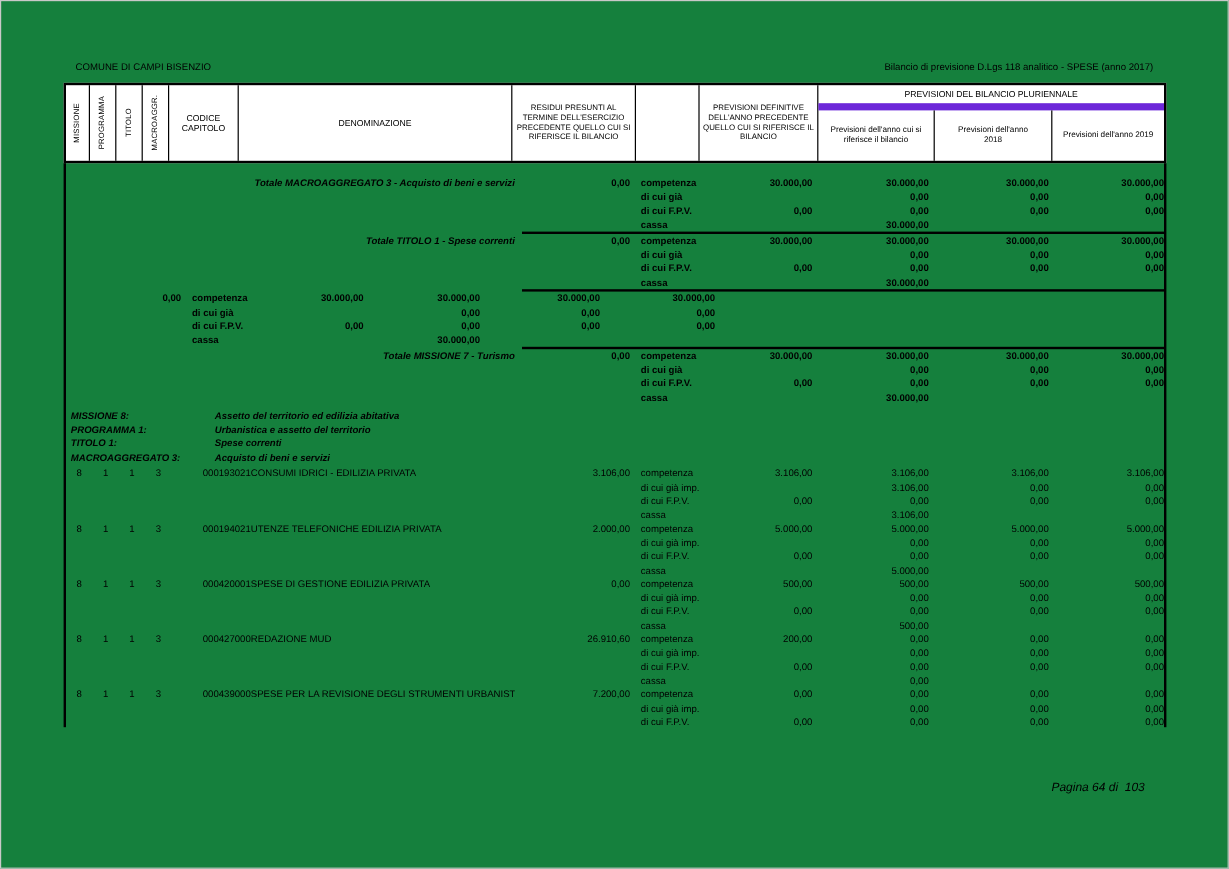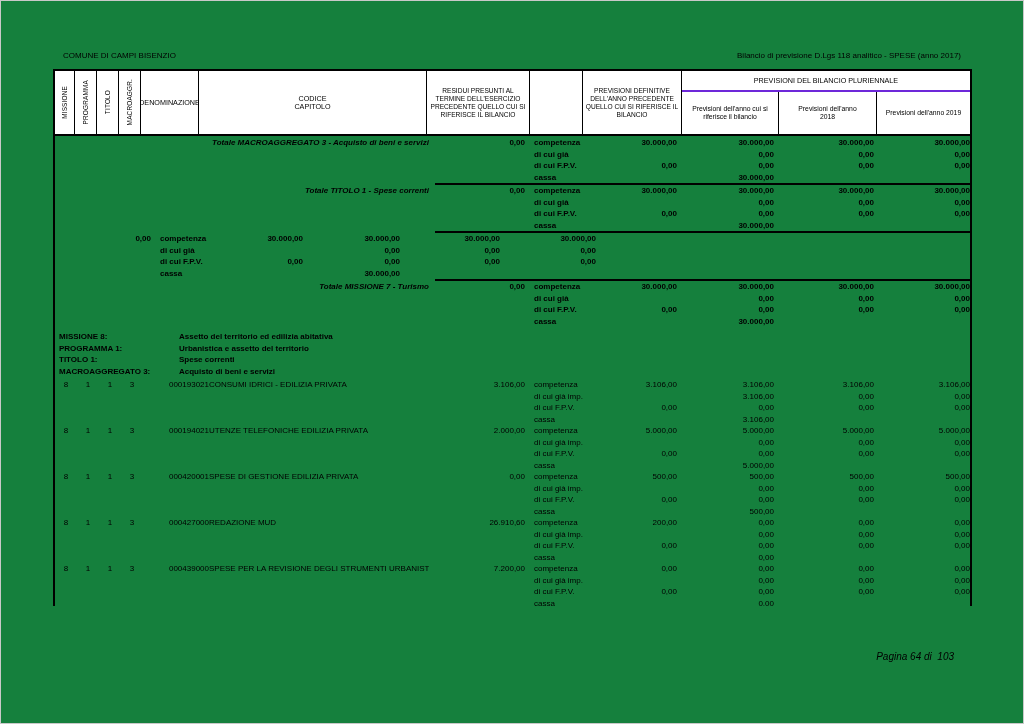--- a/index.html
+++ b/index.html
@@ -19,48 +19,48 @@
     grid-template-columns:20px 22px 22px 22px 58px 228px 103px 53px 99px 97px 98px 93px;
     grid-template-rows:21px 1fr;
   }
   .h-cell{
     border-right:1px solid #000;display:flex;align-items:center;justify-content:center;
     text-align:center;font-size:6.6px;line-height:8px;overflow:hidden;padding:1px;
     grid-row:1/3;box-sizing:border-box;
   }
   .h-vert span{writing-mode:vertical-rl;transform:rotate(180deg);font-size:6.4px;letter-spacing:.2px;white-space:nowrap;}
   .h-cap{font-size:7.2px;}
-  .h-plur{grid-column:10/13;grid-row:1/2;border-right:none;border-bottom:2px solid #6d28d9;font-size:7.2px;}
+  .h-plur{grid-column:10/13;grid-row:1/2;border-right:none;border-bottom:6px solid #6d28d9;font-size:7.2px;}
   .h-sub{grid-row:2/3;font-size:6.8px;}
   .h-sub.last{border-right:none;}
   .h-narrow span{display:inline-block;max-width:72px;}
 
   
   .tbody{
     position:absolute;left:52px;top:135px;width:919px;height:470px;
     border-left:2px solid #000;border-right:2px solid #000;box-sizing:border-box;
-    padding-top:1px;overflow:hidden;font-size:8px;
+    padding-top:11px;overflow:hidden;font-size:8px;
   }
   .row{display:flex;align-items:flex-start;}
   .c-denom{width:374px;flex:none;display:flex;}
   .c-residui{width:96px;flex:none;text-align:right;}
   .c-labels{width:60px;flex:none;margin-left:9px;}
   .c-v1{width:83px;flex:none;text-align:right;}
   .c-v2{width:97px;flex:none;text-align:right;}
   .c-v3{width:100px;flex:none;text-align:right;}
   .c-v4{width:96px;flex:none;text-align:right;}
   .ln{height:11.5px;line-height:11.5px;white-space:nowrap;}
   .row.total .ln,.row.total .c-residui{font-weight:bold;}
   .total-label{flex:1;text-align:right;font-weight:bold;font-style:italic;line-height:11.5px;white-space:nowrap;}
   .sep{height:2px;background:#000;margin-left:380px;width:539px;}
   .codecell{flex:none;text-align:center;line-height:11.5px;}
   .cw{width:22px;}
   .capitolo{width:49px;text-align:right;margin-left:17px;}
   .denom-text{flex:1;line-height:11.5px;white-space:nowrap;overflow:hidden;}
-  .section{margin-top:4px;margin-bottom:2px;font-weight:bold;}
+  .section{margin-top:4px;margin-bottom:2px;font-weight:bold;font-style:italic;}
   .sec-row{display:flex;line-height:11.5px;height:11.5px;}
   .sec-label{width:120px;margin-left:4px;flex:none;}
   .footer{position:absolute;top:650px;right:69px;font-size:10px;font-style:italic;white-space:pre;}
 </style>
 </head>
 <body>
 
 <div class="page">
 
   <div class="title-left">COMUNE DI CAMPI BISENZIO</div>
@@ -72,24 +72,24 @@
       </div>
     <div class="h-cell h-vert">
         <span>PROGRAMMA</span>
       </div>
     <div class="h-cell h-vert">
         <span>TITOLO</span>
       </div>
     <div class="h-cell h-vert">
         <span>MACROAGGR.</span>
       </div>
-    <div class="h-cell h-cap">DENOMINAZIONE</div>
     <div class="h-cell h-cap">
         <span style="max-width:44px;">CODICE CAPITOLO</span>
       </div>
+    <div class="h-cell h-cap">DENOMINAZIONE</div>
     <div class="h-cell">RESIDUI PRESUNTI AL TERMINE DELL'ESERCIZIO PRECEDENTE QUELLO CUI SI RIFERISCE IL BILANCIO</div>
     <div class="h-cell"></div>
     <div class="h-cell">PREVISIONI DEFINITIVE DELL'ANNO PRECEDENTE QUELLO CUI SI RIFERISCE IL BILANCIO</div>
     <div class="h-cell h-plur">PREVISIONI DEL BILANCIO PLURIENNALE</div>
     <div class="h-cell h-sub" style="grid-column:10;">Previsioni dell'anno cui si riferisce il bilancio</div>
     <div class="h-cell h-sub h-narrow" style="grid-column:11;">
         <span>Previsioni dell'anno 2018</span>
       </div>
     <div class="h-cell h-sub last" style="grid-column:12;">Previsioni dell'anno 2019</div>
   </div>

